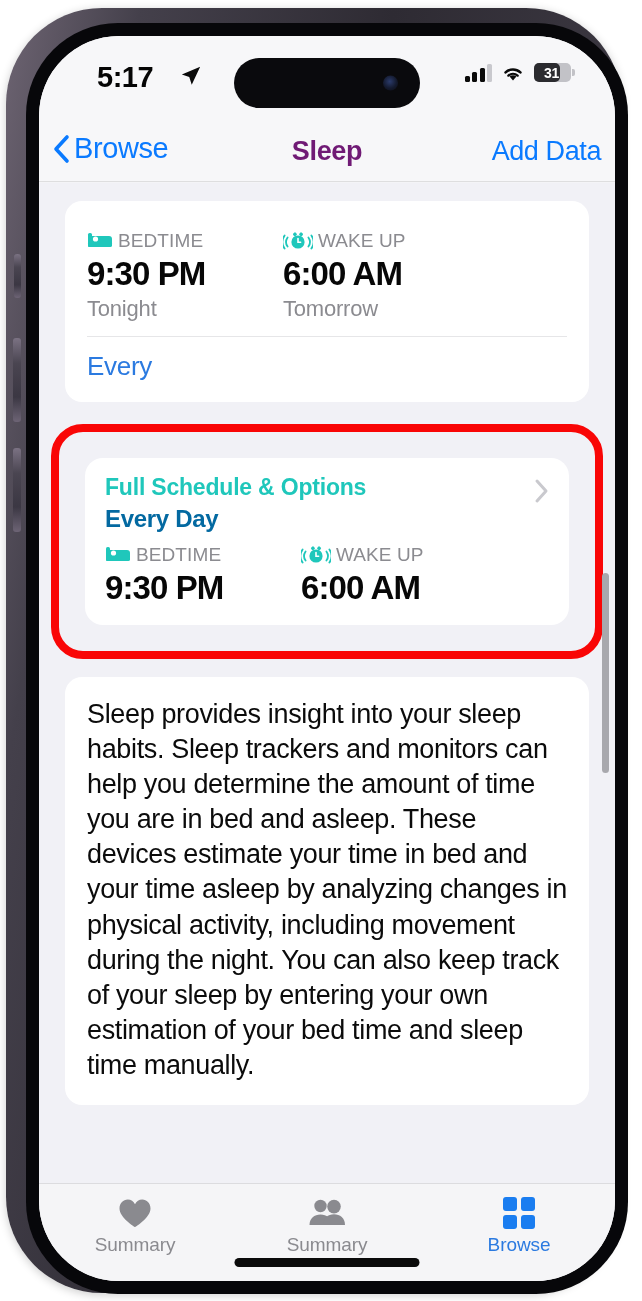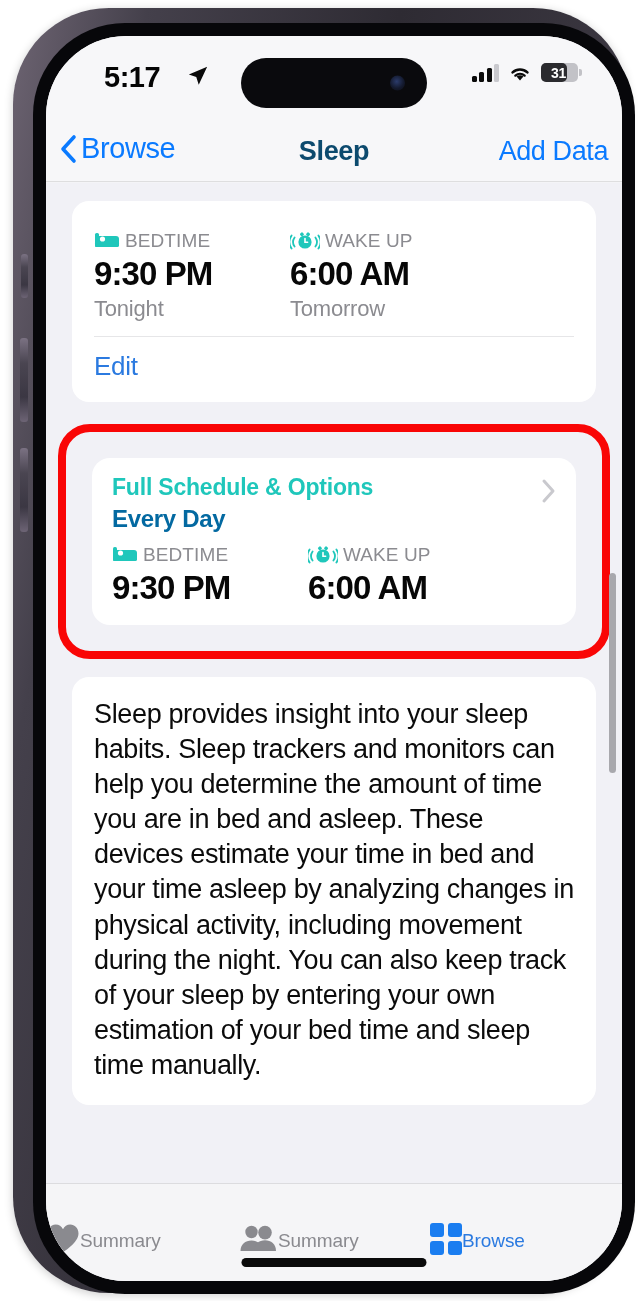--- a/index.html
+++ b/index.html
@@ -15,21 +15,21 @@
   #stage {
     position: relative;
     width: 642px;
     height: 1301px;
     background: #ffffff;
   }
 
   
   .phone-shell {
     position: absolute;
-    left: 13px;
+    left: 6px;
     top: 8px;
     width: 616px;
     height: 1285px;
     border-radius: 96px;
     background: linear-gradient(100deg, #6d6472 0%, #44404b 16%, #2e2b33 46%, #3c3842 78%, #7c7380 100%);
     box-shadow: 0 2px 10px rgba(0,0,0,0.20);
   }
 
   .phone-bezel {
     position: absolute;
@@ -167,21 +167,21 @@
     letter-spacing: -0.4px;
     cursor:pointer;
   }
   .chev-back { width: 18px; height: 30px; }
   .nav-title {
     position:absolute;
     left:0; right:0; top: 16px;
     text-align:center;
     font-size: 27px;
     font-weight: 700;
-    color:#0c4a6e;
+    color:#701a75;
     letter-spacing:-0.3px;
   }
   .nav-action {
     position:absolute;
     right: 14px; top: 16px;
     color:#0a7aff;
     font-size: 27px;
     letter-spacing:-0.4px;
     cursor:pointer;
   }
@@ -323,21 +323,21 @@
     left:0; bottom:0;
     width: 576px;
     height: 98px;
     background: #f5f5f7;
     border-top: 1px solid #dcdcdf;
     display:flex;
   }
   .tab {
     flex:1;
     display:flex;
-    flex-direction:row;
+    flex-direction:column;
     align-items:center;
     justify-content:flex-start;
     padding-top: 12px;
     cursor:pointer;
   }
   .tab-icon { height: 34px; display:flex; align-items:center; justify-content:center; }
   .tab-label {
     font-size: 19px;
     color:#8a8a8f;
     margin-top: 4px;
@@ -442,21 +442,21 @@
                   <path d="M25.4 7.4 a8 8 0 0 1 0 9.2" stroke="#1fc7bb" stroke-width="1.8" fill="none" stroke-linecap="round"></path>
                   <path d="M28.4 5.4 a11.6 11.6 0 0 1 0 13.2" stroke="#1fc7bb" stroke-width="1.8" fill="none" stroke-linecap="round"></path>
                 </svg>
                 <span class="col-head-label">WAKE UP</span>
               </div>
               <div class="col-time">6:00 AM</div>
               <div class="col-when">Tomorrow</div>
             </div>
           </div>
           <div class="card-divider"></div>
-          <div class="card-edit">Edit</div>
+          <div class="card-edit">Every</div>
         </div>
 
         <div class="highlight-wrap">
           <div class="card">
             <svg class="chev-right" viewBox="0 0 15 26">
               <path d="M3 3 L12 13 L3 23" stroke="#c9c9ce" stroke-width="3" fill="none" stroke-linecap="round" stroke-linejoin="round"></path>
             </svg>
             <div class="card-eyebrow link">Full Schedule &amp; Options</div>
             <div class="card-sub">Every Day</div>
             <div class="cols">

